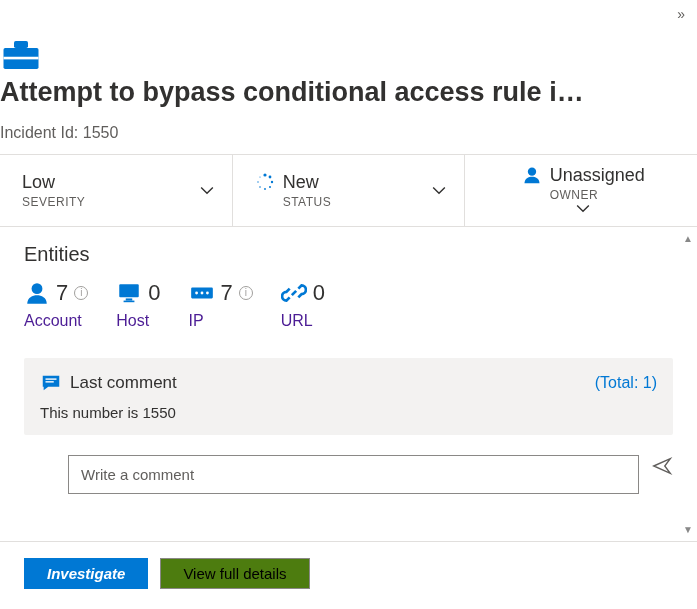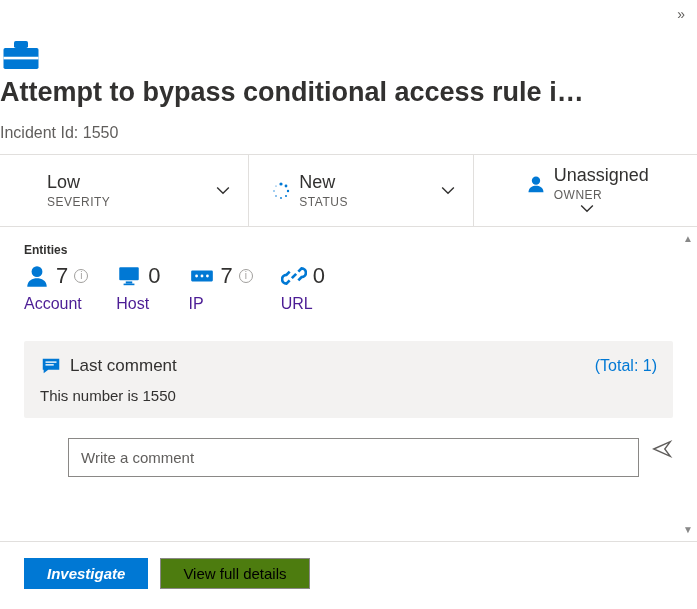--- a/index.html
+++ b/index.html
@@ -5,32 +5,32 @@
     * { box-sizing: border-box; margin: 0; padding: 0; }
     body { font-family: "Segoe UI", -apple-system, sans-serif; width: 697px; height: 609px; background: #fff; color: #323130; overflow: hidden; }
     .panel { position: relative; height: 100%; display: flex; flex-direction: column; }
     .collapse-btn { position: absolute; top: 6px; right: 12px; font-size: 14px; color: #605e5c; cursor: pointer; z-index: 2; }
     .header { display: flex; padding: 28px 12px 12px 0; flex-direction: column; }
     .yellow-bar { width: 6px; background: #ffd400; margin-right: 10px; }
     .brief-icon { width: 42px; height: 42px; color: #0078d4; flex-shrink: 0; margin-right: 10px; margin-top: 6px; }
     .title { font-size: 27px; font-weight: 600; line-height: 1.2; white-space: nowrap; overflow: hidden; text-overflow: ellipsis; max-width: 585px; }
     .subtitle { font-size: 16px; color: #605e5c; margin-top: 16px; }
     .divider { border: none; border-top: 1px solid #e1dfdd; }
-    .metabar { display: flex; margin-left: 25px; }
+    .metabar { display: flex; }
     .meta { flex: 1; padding: 10px 18px 10px 22px; border-right: 1px solid #e1dfdd; display: flex; justify-content: space-between; align-items: center; cursor: pointer; }
     .meta:last-child { border-right: none; flex-direction: column; }
-    .meta-main { display: flex; align-items: center; gap: 8px; }
+    .meta-main { display: flex; align-items: flex-start; gap: 8px; }
     .meta-value { font-size: 18px; color: #323130; }
     .meta-label { font-size: 12px; color: #605e5c; letter-spacing: 0.5px; margin-top: 2px; }
     .chev { width: 14px; height: 14px; }
     .body { flex: 1; overflow-y: auto; padding: 16px 24px 0 24px; position: relative; }
     .scroll-hint-up, .scroll-hint-down { position: absolute; right: 4px; font-size: 10px; color: #888; }
     .scroll-hint-up { top: 6px; }
     .scroll-hint-down { bottom: 6px; }
-    .section-title { font-size: 12px; font-weight: 700; margin-bottom: 6px; }
+    .section-title { font-size: 20px; font-weight: 400; margin-bottom: 14px; }
     .entities { display: flex; gap: 28px; margin-bottom: 28px; }
     .entity { display: flex; flex-direction: column; align-items: flex-start; }
     .entity-top { display: flex; align-items: center; gap: 6px; font-size: 22px; }
     .entity-top .ico { width: 26px; height: 26px; color: #0078d4; }
     .entity-count { font-size: 22px; }
     .info-circ { width: 14px; height: 14px; border: 1px solid #a19f9d; border-radius: 50%; font-size: 10px; line-height: 12px; text-align: center; color: #a19f9d; }
     .entity-label { font-size: 16px; color: #4c1d95; margin-top: 6px; }
     .comment-box { background: #f3f2f1; border-radius: 2px; padding: 14px 16px; margin-bottom: 20px; }
     .comment-head { display: flex; justify-content: space-between; align-items: center; margin-bottom: 10px; }
     .comment-head-left { display: flex; align-items: center; gap: 8px; font-weight: 400; font-size: 17px; }

